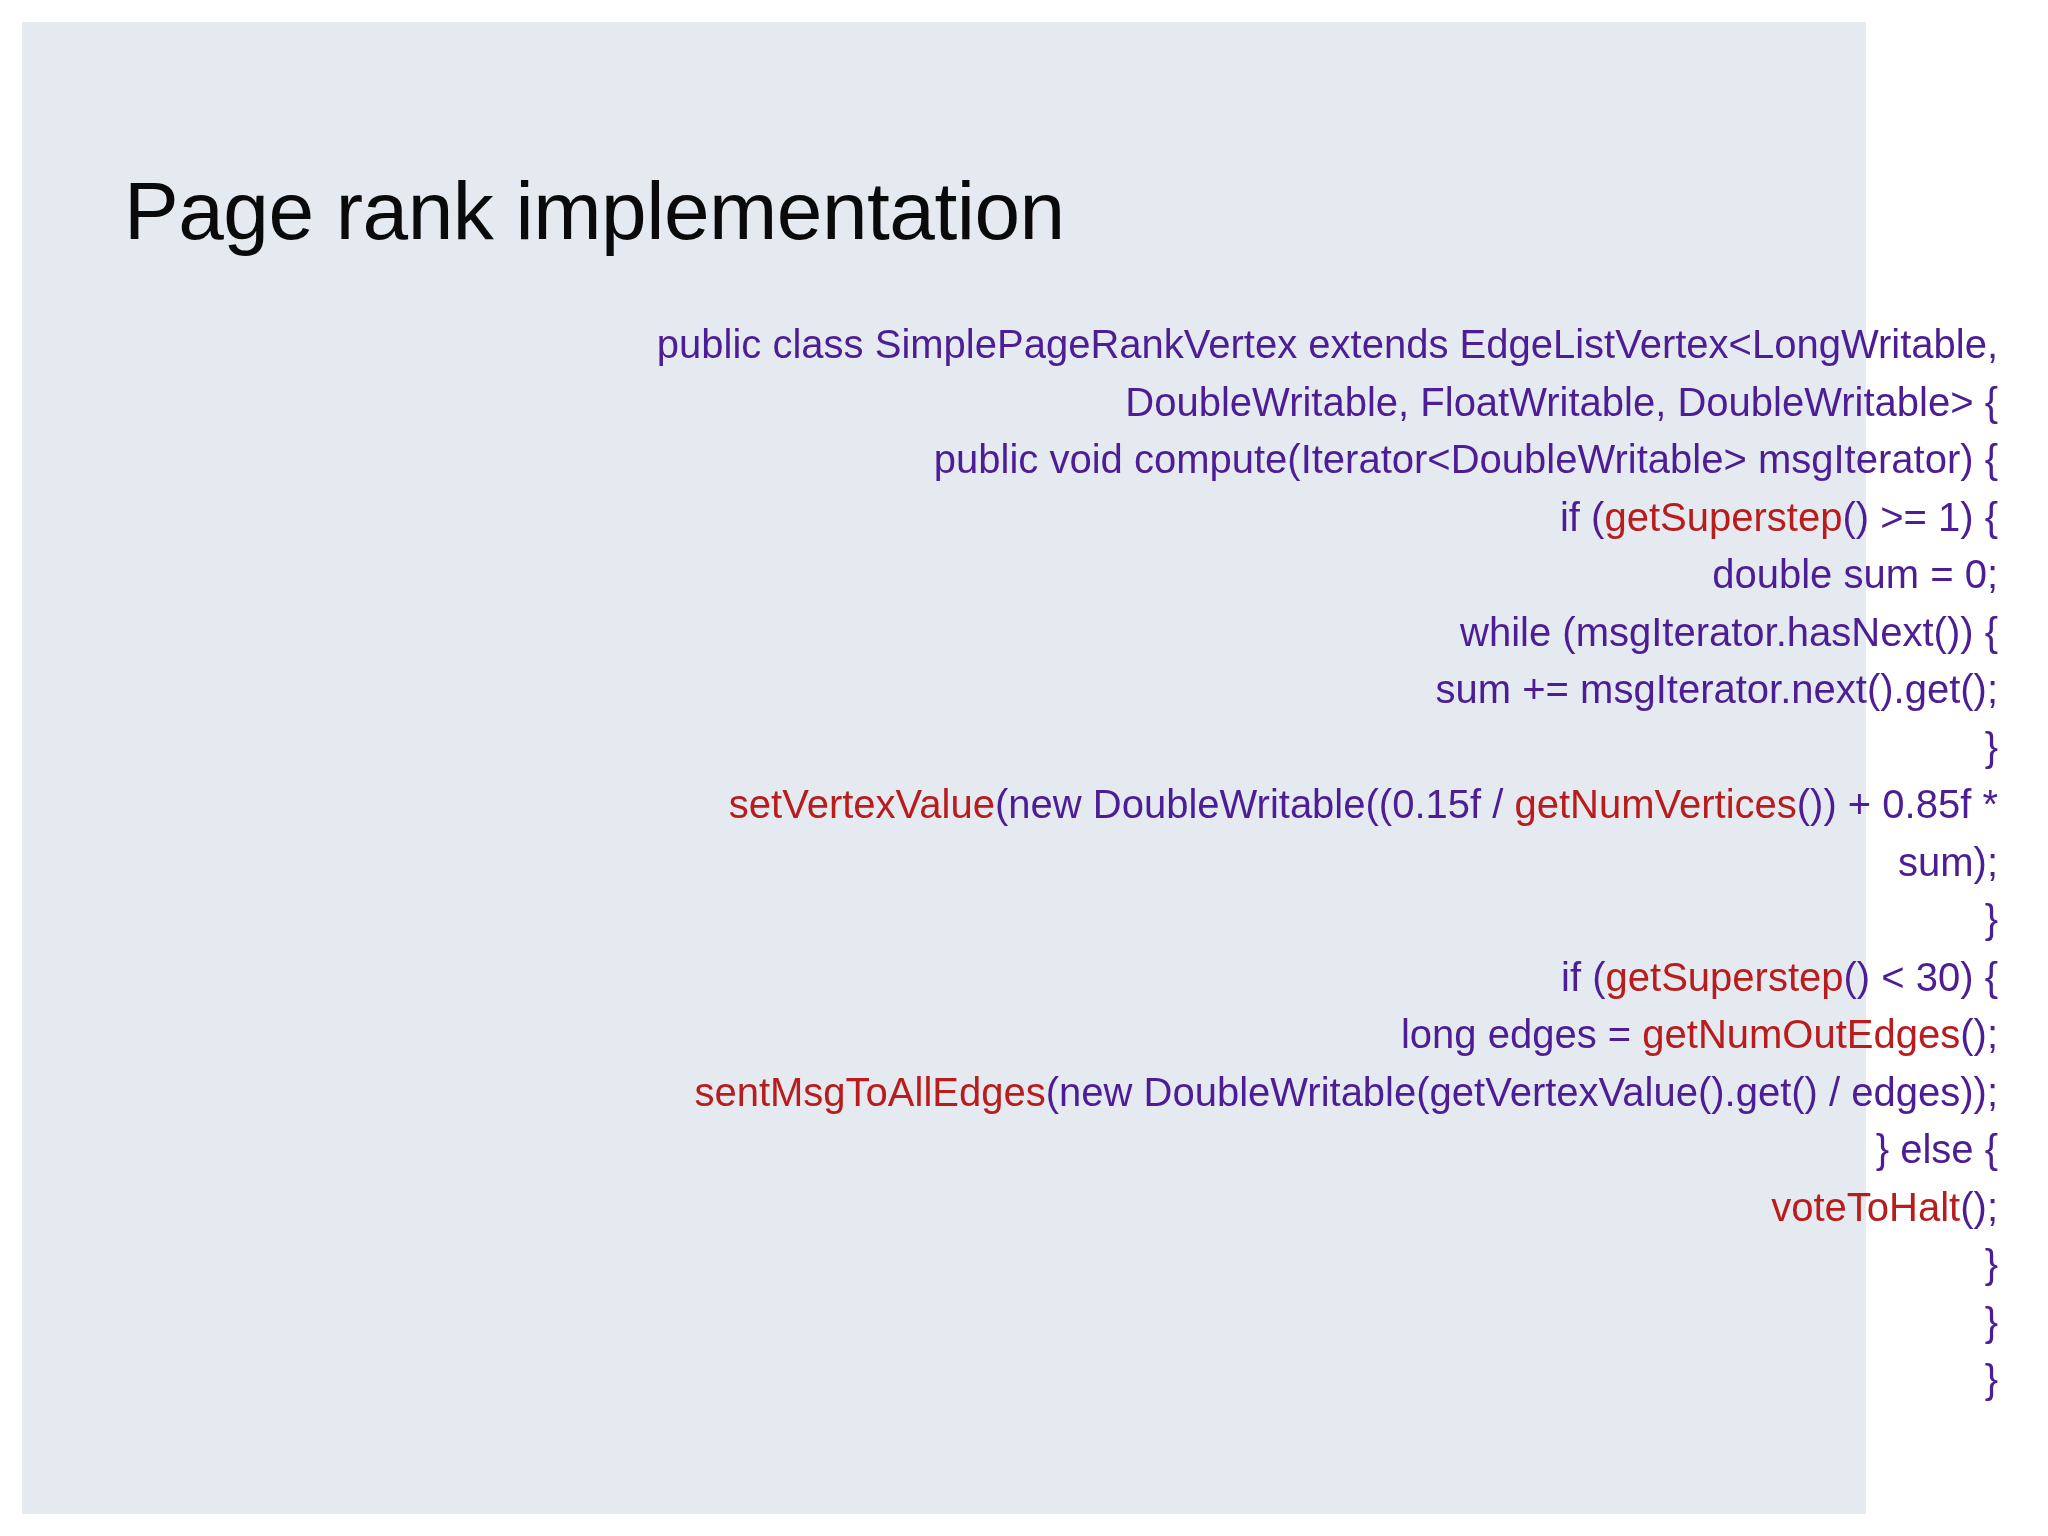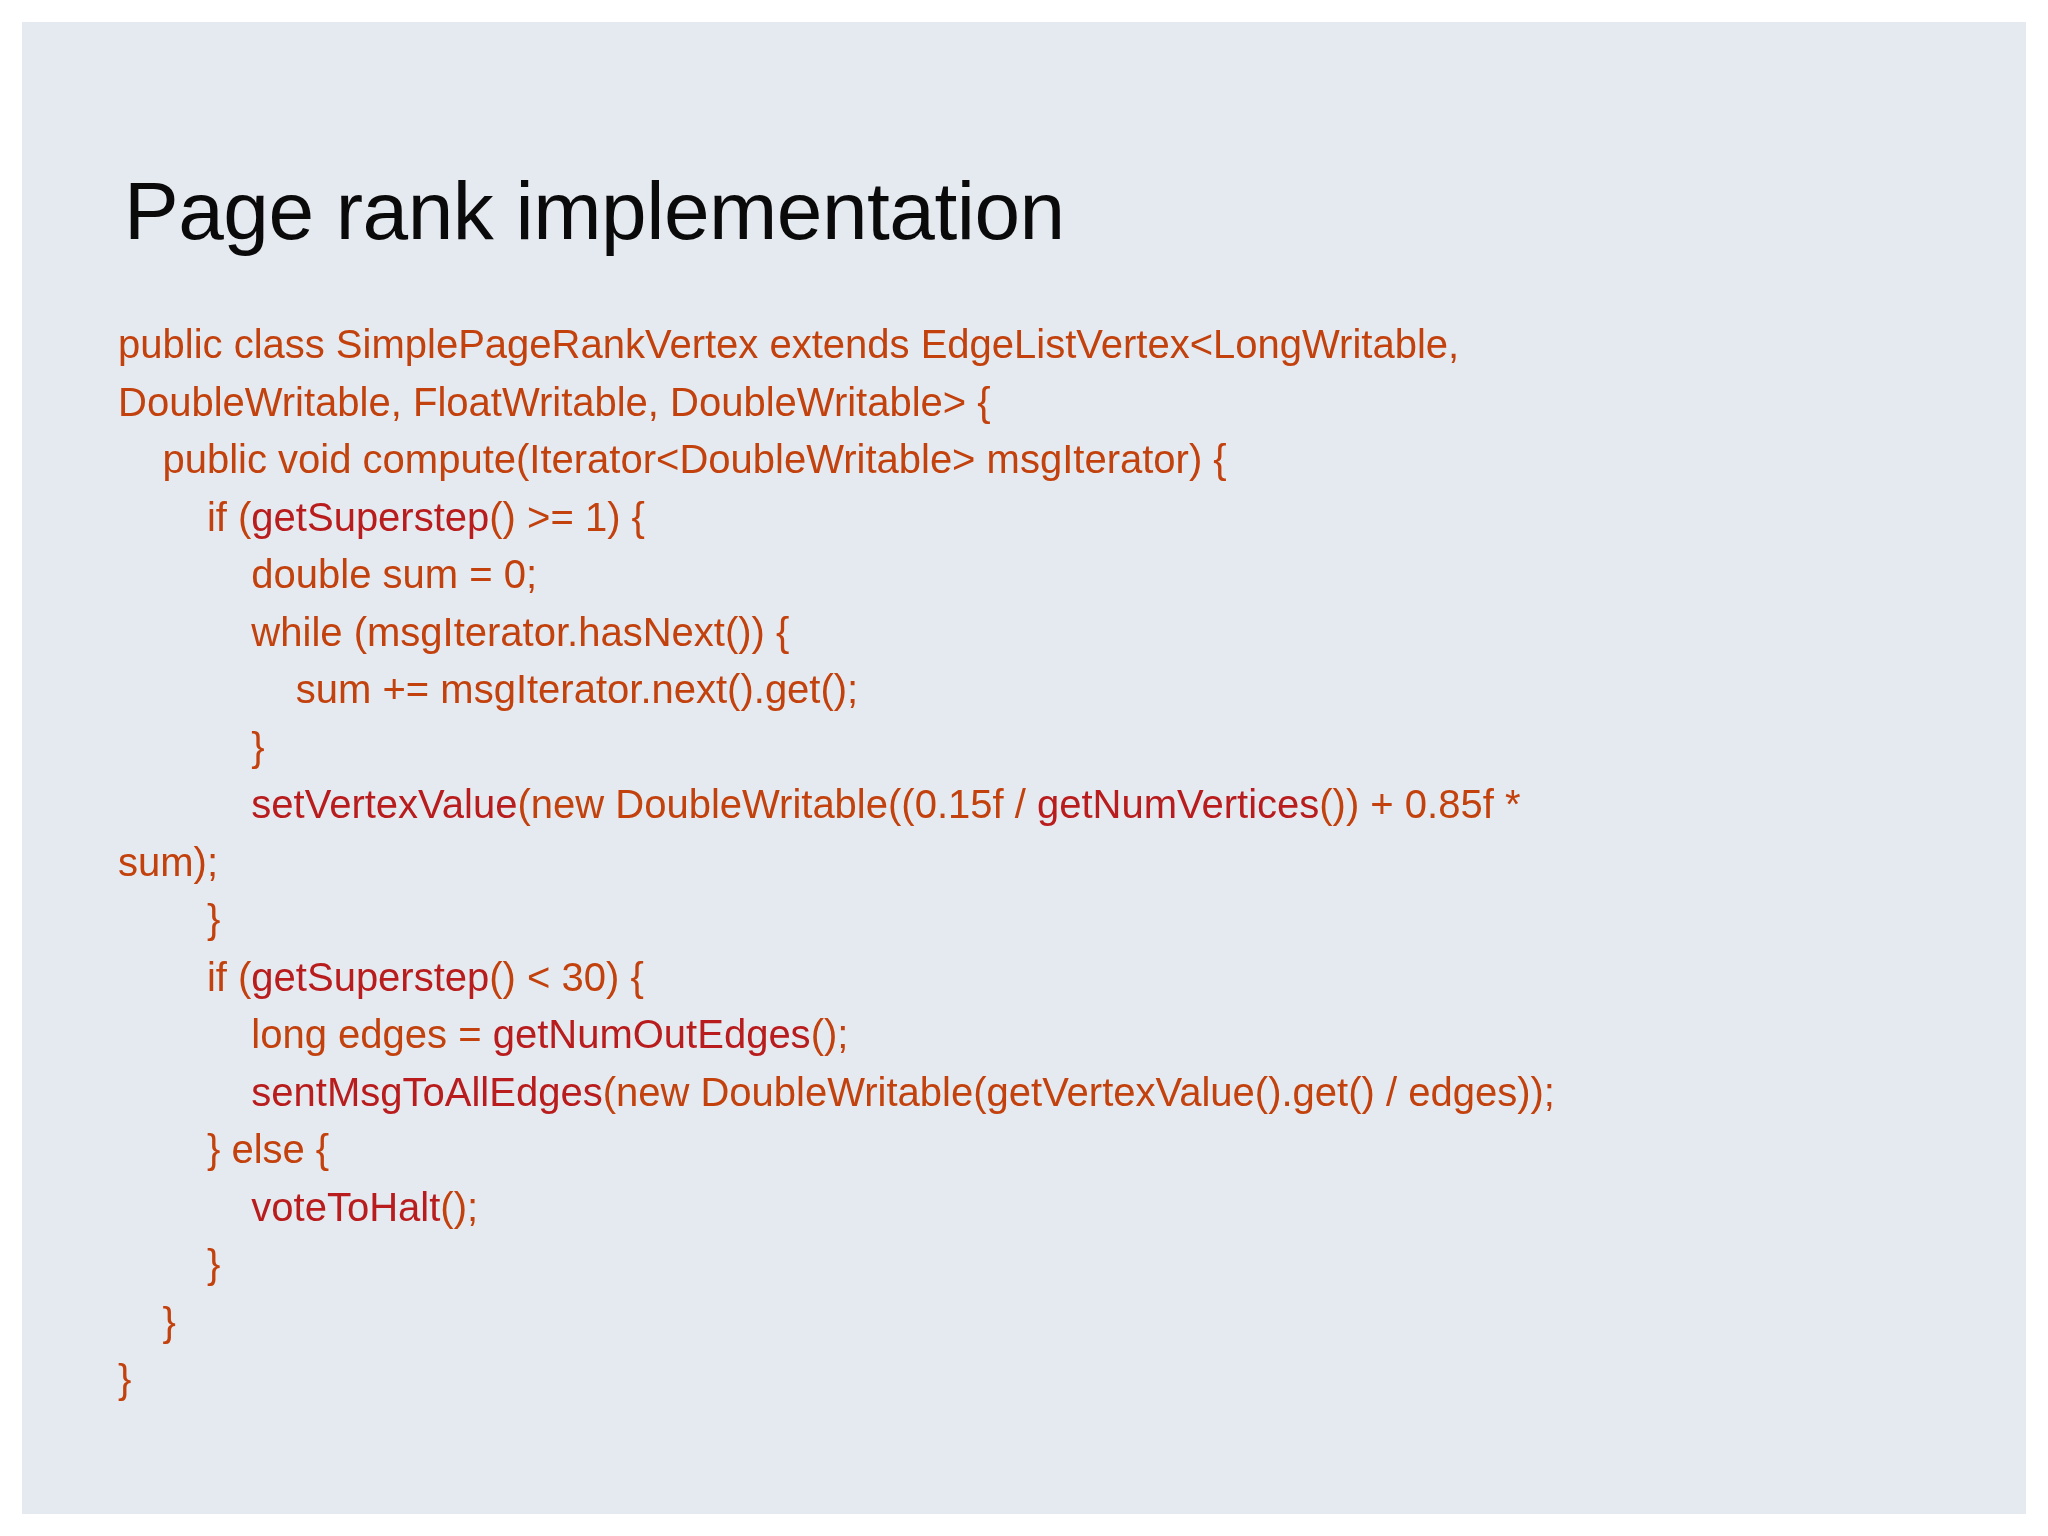--- a/index.html
+++ b/index.html
@@ -11,24 +11,25 @@
     width: 2048px;
     height: 1536px;
     overflow: hidden;
     font-family: "Liberation Sans", sans-serif;
   }
 
   #slide {
     position: absolute;
     left: 22px;
     top: 22px;
-    width: 2004px;
+    width: 1844px;
     height: 1492px;
     background: #e5e9f0;
     box-sizing: border-box;
+    text-align: right;
   }
 
   #slide-title {
     position: absolute;
     left: 102px;
     top: 86px;
     font-size: 82px;
     line-height: 96px;
     font-weight: 400;
     color: #0a0a0a;
@@ -50,21 +51,21 @@
 
   .code-line {
     white-space: pre;
   }
 
   .kw {
     color: #b91c1c;
   }
 
   .plain {
-    color: #c2410c;
+    color: #4c1d95;
   }
 </style>
 </head>
 <body>
 
 <div id="slide">
 
   <h1 id="slide-title">Page rank implementation</h1>
 
   <div id="code-block"><div class="code-line"><span></span><span class="plain">public class SimplePageRankVertex extends EdgeListVertex&lt;LongWritable,</span></div><div class="code-line"><span></span><span class="plain">DoubleWritable, FloatWritable, DoubleWritable&gt; {</span></div><div class="code-line"><span>    </span><span class="plain">public void compute(Iterator&lt;DoubleWritable&gt; msgIterator) {</span></div><div class="code-line"><span>        </span><span class="plain">if (</span><span class="kw">getSuperstep</span><span class="plain">() &gt;= 1) {</span></div><div class="code-line"><span>            </span><span class="plain">double sum = 0;</span></div><div class="code-line"><span>            </span><span class="plain">while (msgIterator.hasNext()) {</span></div><div class="code-line"><span>                </span><span class="plain">sum += msgIterator.next().get();</span></div><div class="code-line"><span>            </span><span class="plain">}</span></div><div class="code-line"><span>            </span><span class="kw">setVertexValue</span><span class="plain">(new DoubleWritable((0.15f / </span><span class="kw">getNumVertices</span><span class="plain">()) + 0.85f *</span></div><div class="code-line"><span></span><span class="plain">sum);</span></div><div class="code-line"><span>        </span><span class="plain">}</span></div><div class="code-line"><span>        </span><span class="plain">if (</span><span class="kw">getSuperstep</span><span class="plain">() &lt; 30) {</span></div><div class="code-line"><span>            </span><span class="plain">long edges = </span><span class="kw">getNumOutEdges</span><span class="plain">();</span></div><div class="code-line"><span>            </span><span class="kw">sentMsgToAllEdges</span><span class="plain">(new DoubleWritable(getVertexValue().get() / edges));</span></div><div class="code-line"><span>        </span><span class="plain">} else {</span></div><div class="code-line"><span>            </span><span class="kw">voteToHalt</span><span class="plain">();</span></div><div class="code-line"><span>        </span><span class="plain">}</span></div><div class="code-line"><span>    </span><span class="plain">}</span></div><div class="code-line"><span></span><span class="plain">}</span></div></div>

